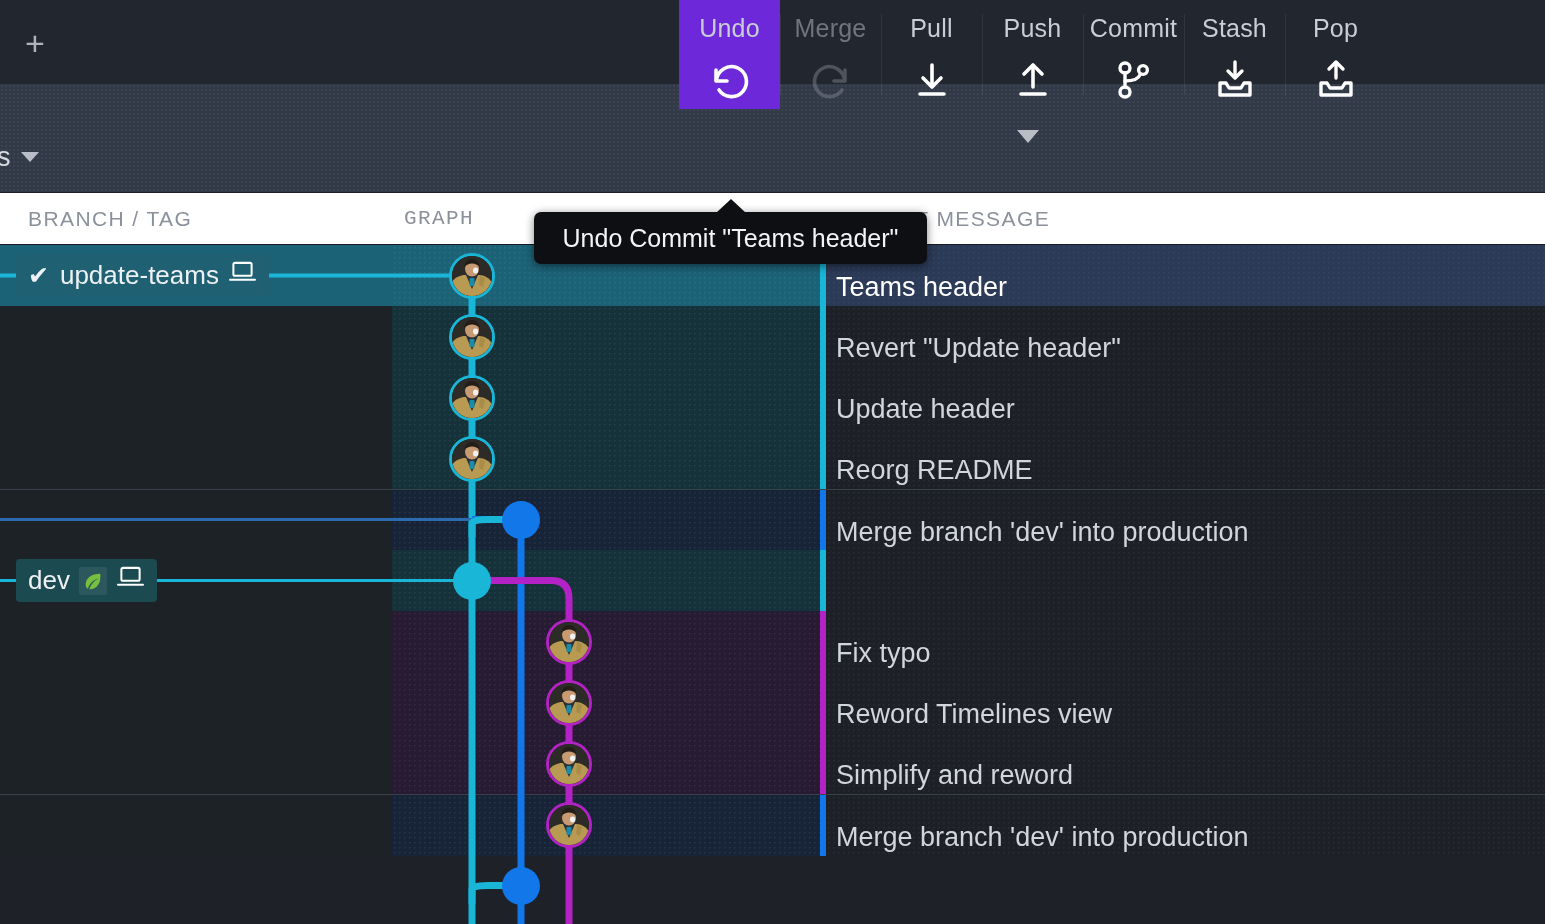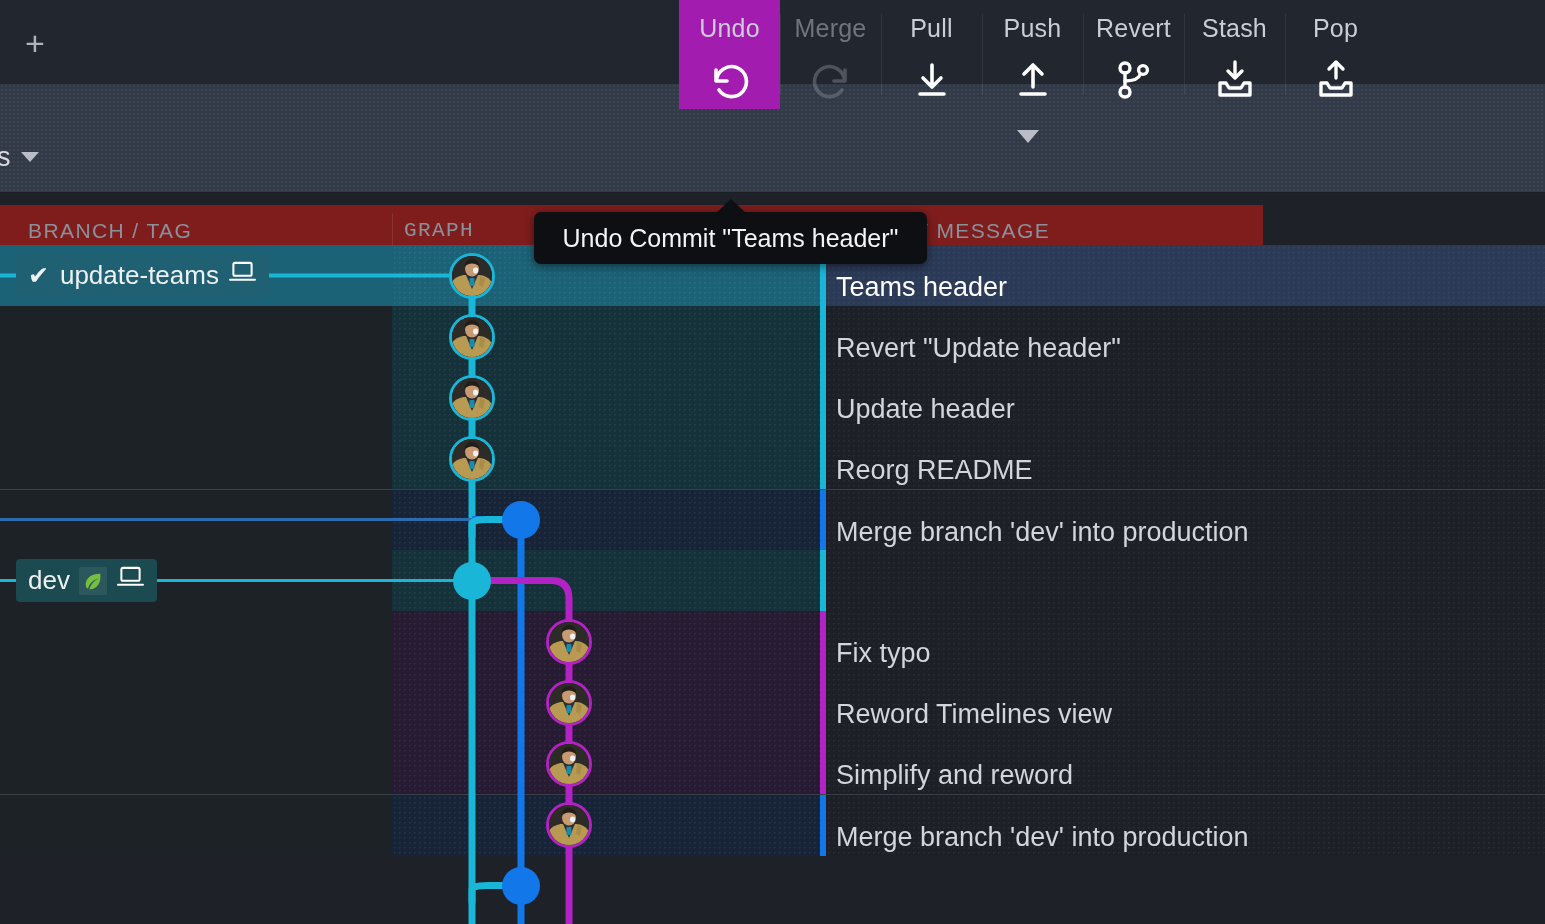--- a/index.html
+++ b/index.html
@@ -45,41 +45,40 @@
   }
   .tb-btn {
     width: 101px; height: 109px; display: flex; flex-direction: column;
     align-items: center; justify-content: flex-start; padding-top: 14px;
     cursor: pointer; user-select: none; position: relative;
   }
   .tb-btn .tb-label {
     font-size: 25px; color: #c9ced6; letter-spacing: .2px; margin-bottom: 10px;
     white-space: nowrap;
   }
-  .tb-btn.active { background: #a21caf; }
+  .tb-btn.active { background: #6d28d9; }
   .tb-btn.disabled .tb-label { color: #6f757f; }
   .tb-btn.disabled svg { opacity: .45; }
   .tb-btn svg { display: block; }
   .tb-sep {
     position: absolute; top: 14px; bottom: 14px; width: 1px;
     background: rgba(255,255,255,.07);
   }
   .tb-caret {
     position: absolute; left: 1017px; top: 130px;
     width: 0; height: 0; border-left: 11px solid transparent;
     border-right: 11px solid transparent; border-top: 13px solid #b9bec6;
     cursor: pointer; z-index: 3;
   }
 
   
   .colheads {
-    position: absolute; left: 0; top: 193px; width: 1263px; height: 52px;
-    background: #7f1d1d;
+    position: absolute; left: 0; top: 193px; width: 1545px; height: 52px;
+    background: #ffffff;
     border-bottom: 1px solid #171a1f;
-    margin-top: 12px;
   }
   .colhead {
     position: absolute; top: 0; height: 51px; display: flex; align-items: center;
     color: #8b919b; font-size: 21px; letter-spacing: 1.4px;
   }
   .colhead.branch { left: 28px; }
   .colhead.graph  { left: 404px; font-family: Liberation Mono, monospace; }
   .colhead.msg    { left: 836px; }
   .col-div {
     position: absolute; top: 8px; height: 36px; width: 1px;
@@ -213,21 +212,21 @@
         <span>
           <svg width="52" height="52" viewBox="0 0 52 52" fill="none" stroke="#ffffff" stroke-width="3.6" stroke-linecap="round" stroke-linejoin="round">
             <path d="M26 34 L26 13"></path>
             <path d="M17 21 L26 12 L35 21"></path>
             <path d="M14 41 L38 41"></path>
           </svg>
         </span>
         <div class="tb-sep" style="left: 0px;"></div>
       </div>
       <div class="tb-btn">
-        <div class="tb-label">Revert</div>
+        <div class="tb-label">Commit</div>
         <span>
           <svg width="52" height="52" viewBox="0 0 52 52" fill="none" stroke="#ffffff" stroke-width="3.4" stroke-linecap="round" stroke-linejoin="round">
             <circle cx="17" cy="15" r="5"></circle>
             <circle cx="17" cy="39" r="5"></circle>
             <circle cx="35" cy="17" r="4.4"></circle>
             <path d="M17 20 L17 34"></path>
             <path d="M17 28 C26 28 31 25 32.5 21"></path>
           </svg>
         </span>
         <div class="tb-sep" style="left: 0px;"></div>

